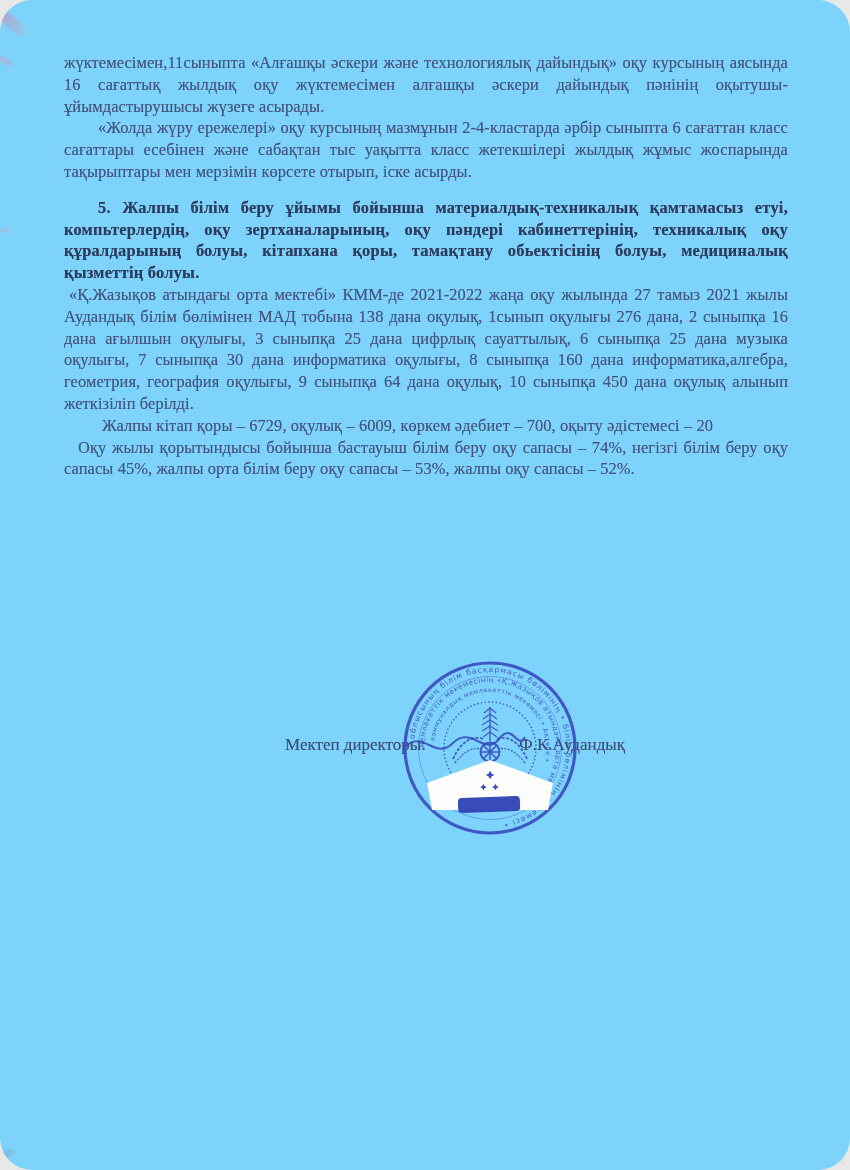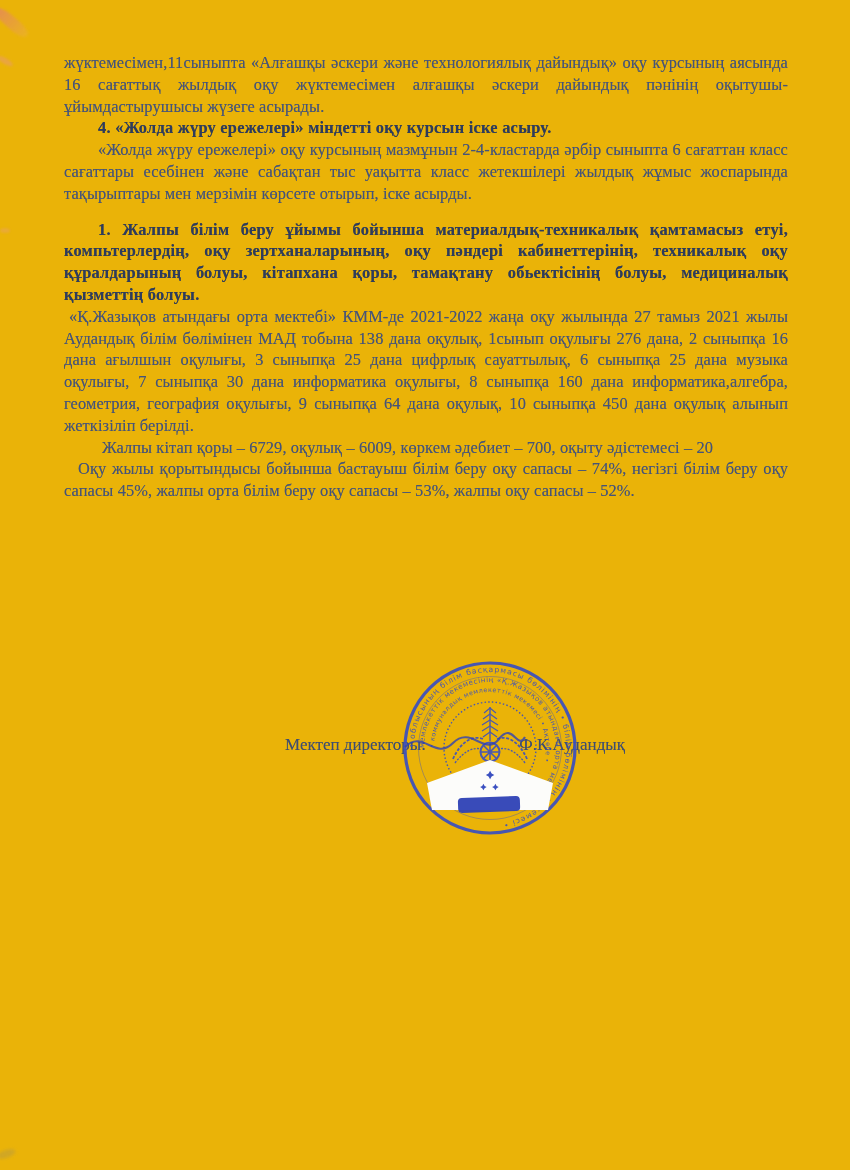--- a/index.html
+++ b/index.html
@@ -1,24 +1,25 @@
 <!DOCTYPE html>
 <html><head>
 <meta charset="utf-8">
 <style>
   html,body{margin:0;padding:0;}
   body{background:#e8e8e6;}
   .page{
     position:relative;
     width:850px;height:1170px;
     margin:0 auto;
-    background:#eab308;
+    background:#7dd3fc;
     overflow:hidden;
     font-family:"Liberation Serif","DejaVu Serif",serif;
     color:#45547a;
+    border-radius:32px;
   }
   
   .content{
     position:absolute;
     left:64px;top:52px;width:724px;
     font-size:16.4px;
     line-height:21.8px;
     letter-spacing:.1px;
     text-shadow:0 0 .45px rgba(64,82,128,.55);
   }
@@ -89,23 +90,22 @@
 
 <div class="page">
 
   <div class="smudge-pink-1"></div>
   <div class="smudge-pink-2"></div>
   <div class="smudge-pink-3"></div>
   <div class="speck-bottom"></div>
 
   <div class="content">
     <p class="p-noindent">жүктемесімен,11сыныпта «Алғашқы әскери және технологиялық дайындық» оқу курсының аясында 16 сағаттық жылдық оқу жүктемесімен алғашқы әскери дайындық пәнінің оқытушы-ұйымдастырушысы жүзеге асырады.</p>
-    <p class="p-indent p-bold p-nojustify">4. «Жолда жүру ережелері» міндетті оқу курсын іске асыру.</p>
     <p class="p-indent">«Жолда жүру ережелері» оқу курсының мазмұнын 2-4-кластарда әрбір сыныпта 6 сағаттан класс сағаттары есебінен және сабақтан тыс уақытта класс жетекшілері жылдық жұмыс жоспарында тақырыптары мен мерзімін көрсете отырып, іске асырды.</p>
-    <p class="p-indent p-bold sp-before">1. Жалпы білім беру ұйымы бойынша материалдық-техникалық қамтамасыз етуі, компьтерлердің, оқу зертханаларының, оқу пәндері кабинеттерінің, техникалық оқу құралдарының болуы, кітапхана қоры, тамақтану обьектісінің болуы, медициналық қызметтің болуы.</p>
+    <p class="p-indent p-bold sp-before">5. Жалпы білім беру ұйымы бойынша материалдық-техникалық қамтамасыз етуі, компьтерлердің, оқу зертханаларының, оқу пәндері кабинеттерінің, техникалық оқу құралдарының болуы, кітапхана қоры, тамақтану обьектісінің болуы, медициналық қызметтің болуы.</p>
     <p class="p-indent-xs">«Қ.Жазықов атындағы орта мектебі» КММ-де 2021-2022 жаңа оқу жылында 27 тамыз 2021 жылы Аудандық білім бөлімінен МАД тобына 138  дана оқулық, 1сынып оқулығы 276 дана, 2 сыныпқа 16 дана ағылшын оқулығы, 3 сыныпқа 25 дана цифрлық сауаттылық, 6 сыныпқа 25 дана музыка оқулығы, 7 сыныпқа 30 дана информатика оқулығы, 8 сыныпқа 160 дана информатика,алгебра, геометрия, география оқулығы, 9 сыныпқа 64 дана оқулық, 10 сыныпқа 450  дана оқулық алынып жеткізіліп берілді.</p>
     <p class="p-indent-lg p-nojustify">Жалпы кітап қоры – 6729, оқулық – 6009, көркем әдебиет – 700, оқыту әдістемесі – 20</p>
     <p class="p-indent-sm">Оқу жылы қорытындысы бойынша бастауыш білім беру оқу сапасы – 74%, негізгі білім беру оқу сапасы 45%, жалпы орта білім беру оқу сапасы – 53%, жалпы оқу сапасы – 52%.</p>
   </div>
 
   <div class="signature-row">
     <span>Мектеп директоры:</span>
     <span>Ф.К.Аудандық</span>
   </div>
 

